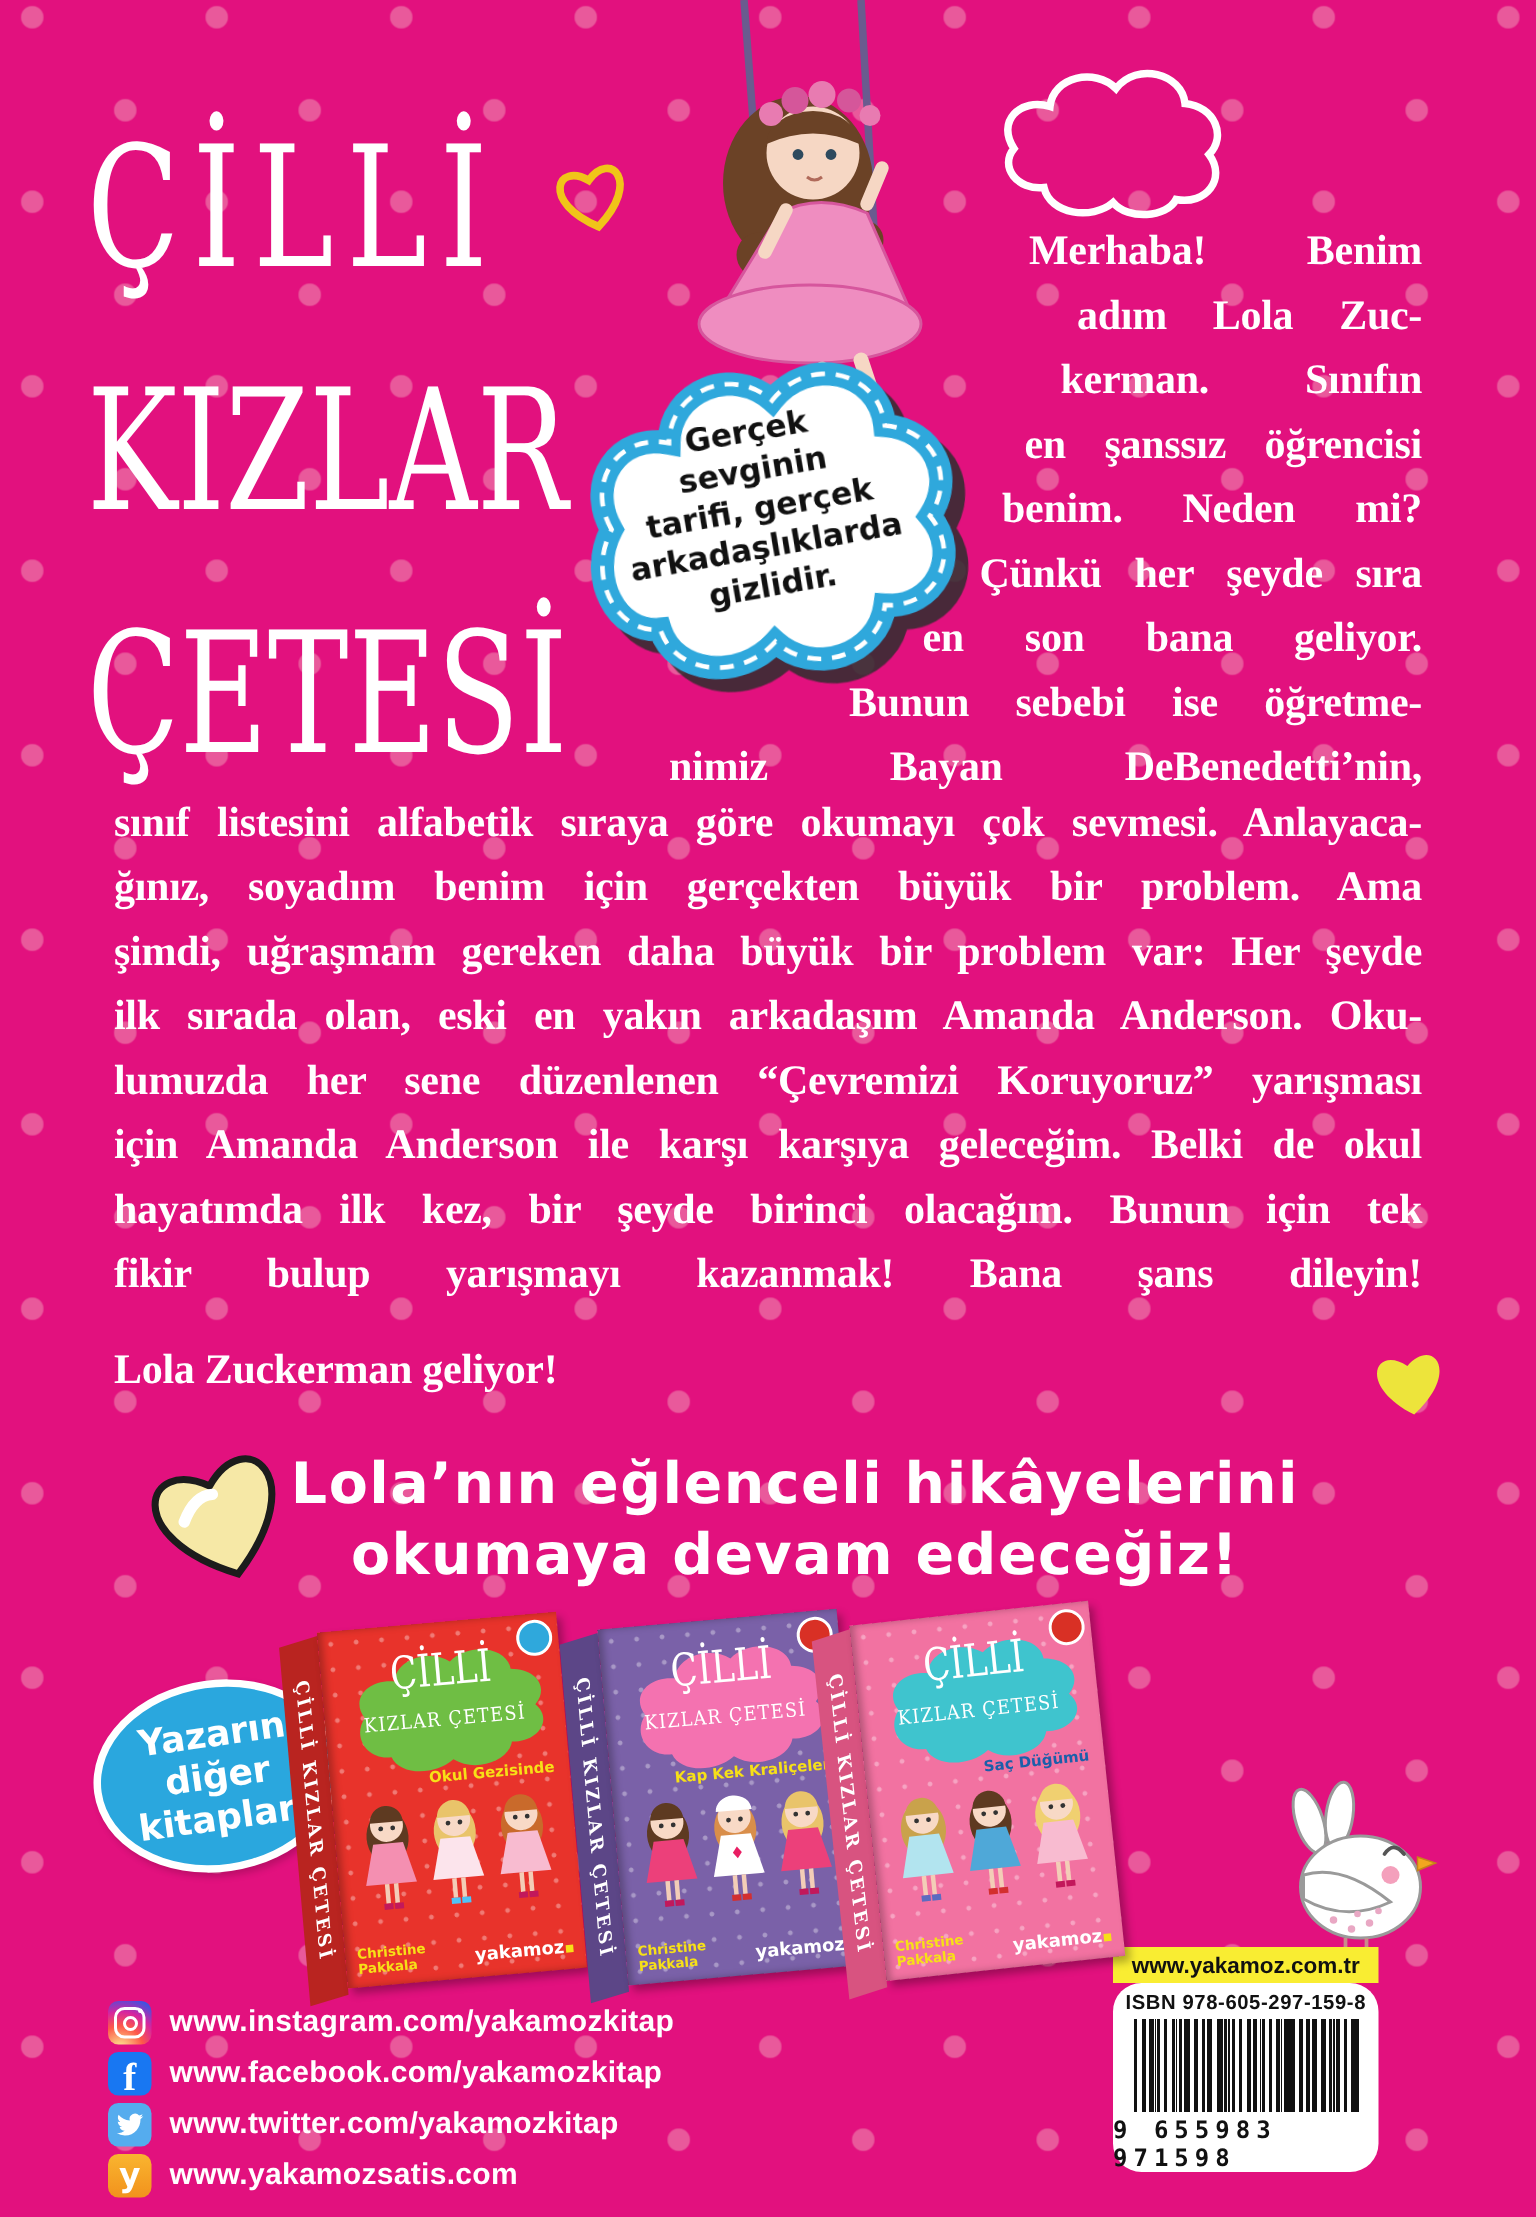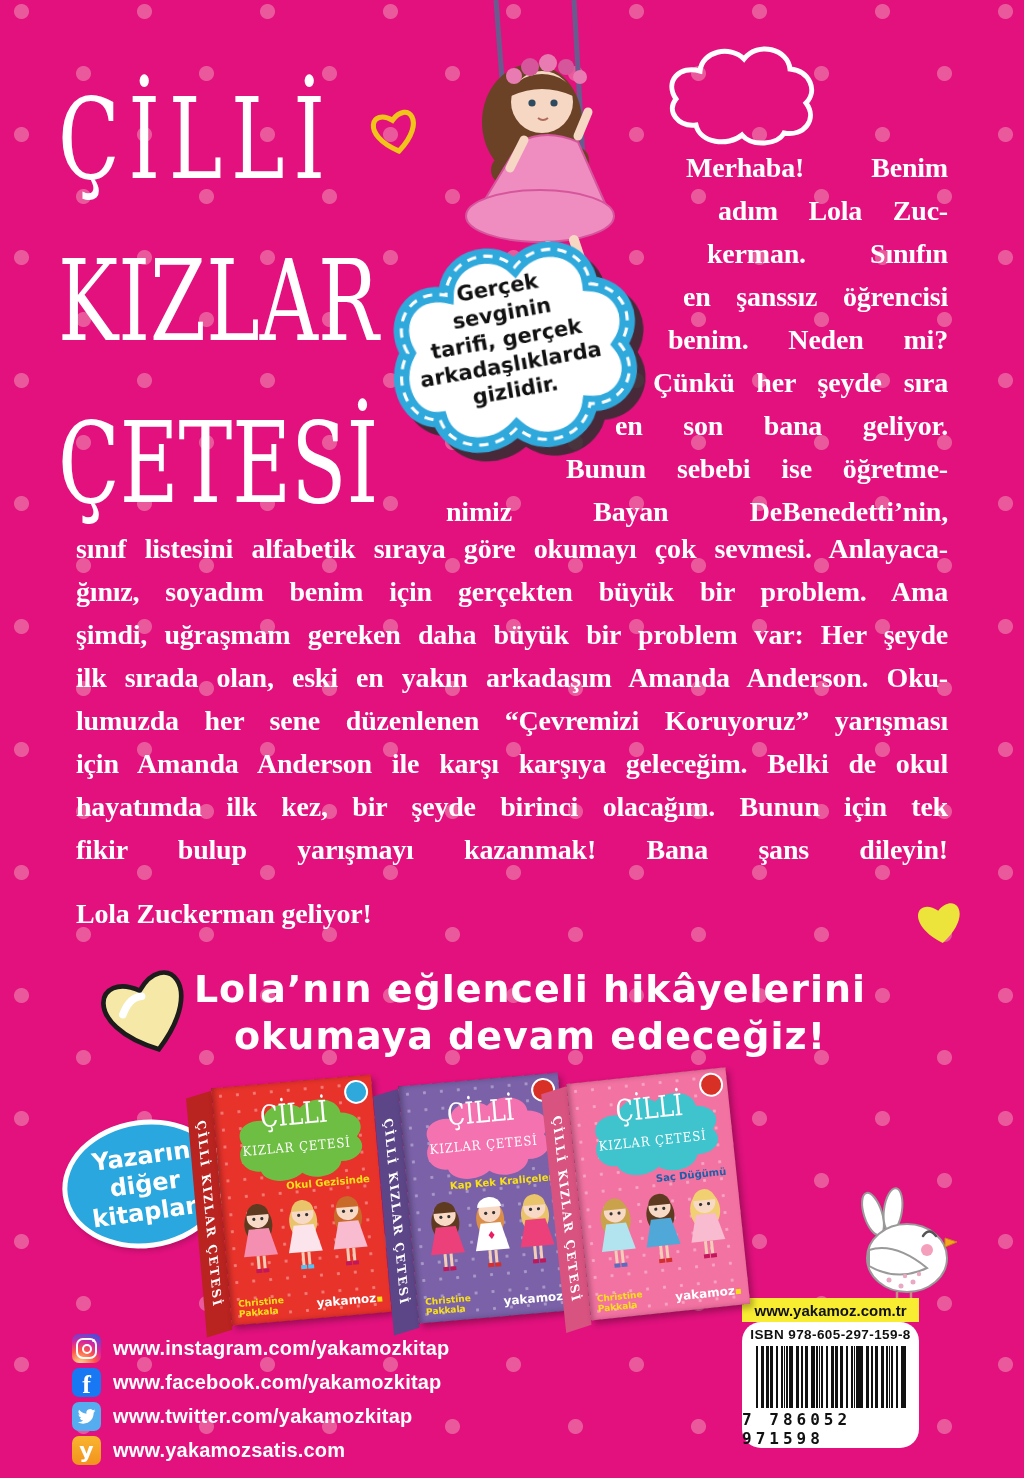--- a/index.html
+++ b/index.html
@@ -426,21 +426,21 @@
     <circle cx="92" cy="66" r="6" fill="#F4A0BC"></circle>
     <path d="M110,54 l12,4 -12,5 z" fill="#F2A71F" stroke="#c5831a" stroke-width="1"></path>
     <line x1="62" y1="108" x2="62" y2="117" stroke="#c98a8a" stroke-width="2.5"></line>
     <line x1="76" y1="108" x2="76" y2="117" stroke="#c98a8a" stroke-width="2.5"></line>
   </svg>
 
   <div class="site-band">www.yakamoz.com.tr</div>
   <div class="isbn-box">
     <div class="isbn-label">ISBN 978-605-297-159-8</div>
     <div class="bars"></div>
-    <div class="digits">7 786052 971598</div>
+    <div class="digits">9 655983 971598</div>
   </div>
 
   <div class="social">
     <div class="srow">
       <div class="s-icon ig">
           <i></i>
         </div>
       <div class="surl">www.instagram.com/yakamozkitap</div>
     </div>
     <div class="srow">

